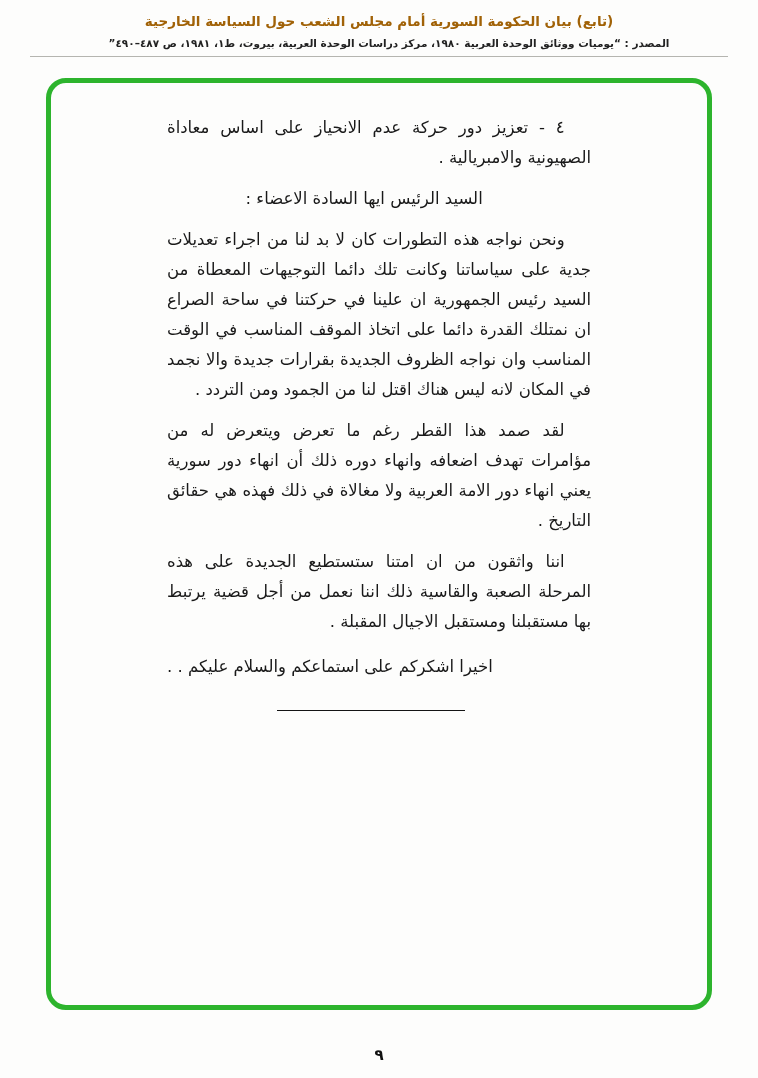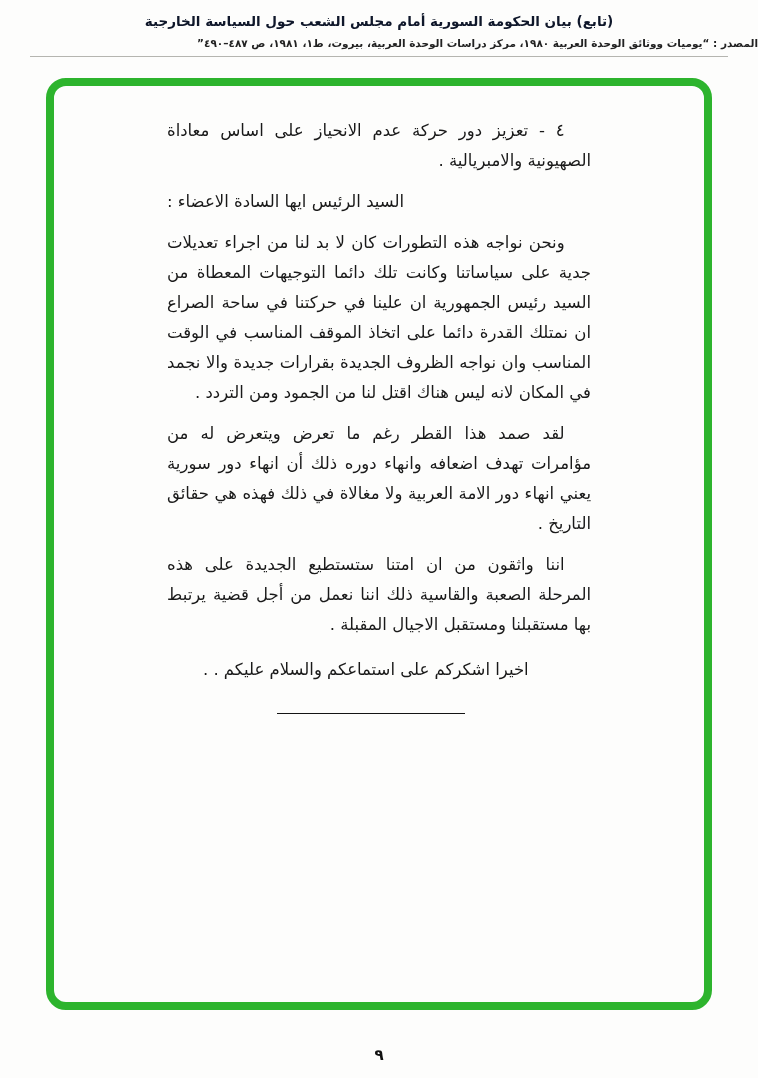--- a/index.html
+++ b/index.html
@@ -23,65 +23,66 @@
   }
   .doc-header {
     padding-top: 13px;
   }
   .doc-title {
     direction: rtl;
     text-align: center;
     font-weight: bold;
     font-size: 13.5px;
     letter-spacing: 0.2px;
-    color: #0f172a;
+    color: #a16207;
   }
   .doc-source {
     direction: rtl;
+    text-align: center;
     font-weight: bold;
     font-size: 10.5px;
     margin-top: 8px;
     color: #222;
     margin-left: 20px;
   }
   .header-rule {
     border: 0;
     border-top: 1px solid #b5b5b0;
     margin: 7px 30px 0 30px;
     height: 0;
   }
   .green-frame {
     box-sizing: border-box;
     width: 666px;
     height: 932px;
     margin: 21px auto 0 auto;
-    border: 8px solid #a16207;
+    border: 5px solid #a16207;
     border-radius: 20px;
     background: #fdfdfc;
   }
   .text-block {
     direction: rtl;
     width: 424px;
     margin: 30px auto 0 auto;
     font-size: 16.5px;
     line-height: 30px;
     text-align: justify;
     color: #191919;
   }
   .para {
     margin: 0 0 11px 0;
     text-indent: 1.6em;
   }
   .para.salutation {
     text-indent: 1.8em;
-    text-align: left;
+    text-align: center;
   }
   .para.closing {
     text-indent: 1.6em;
-    text-align: center;
+    text-align: left;
     margin-top: 15px;
   }
   .end-rule {
     border: 0;
     border-top: 1.5px solid #141414;
     width: 188px;
     height: 0;
     margin: 28px auto 0 auto;
     transform: translateX(-8px);
   }

